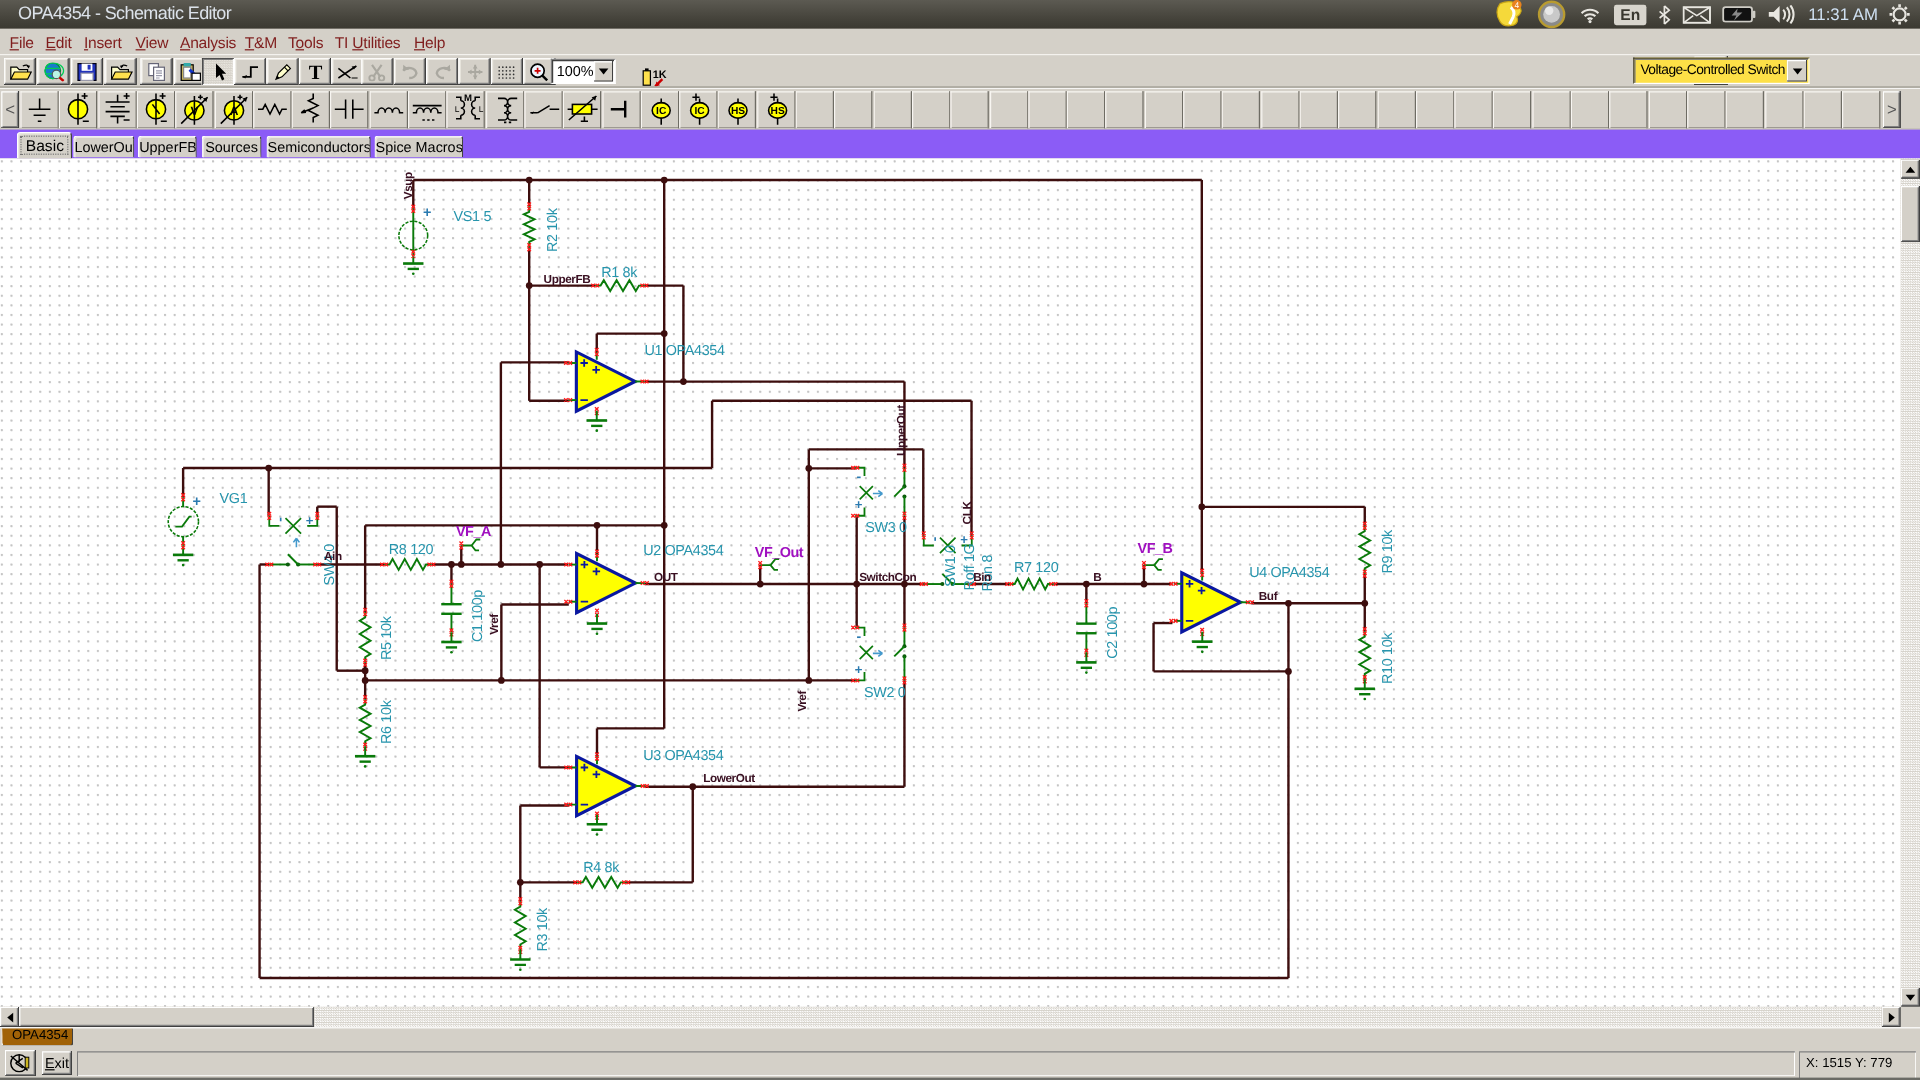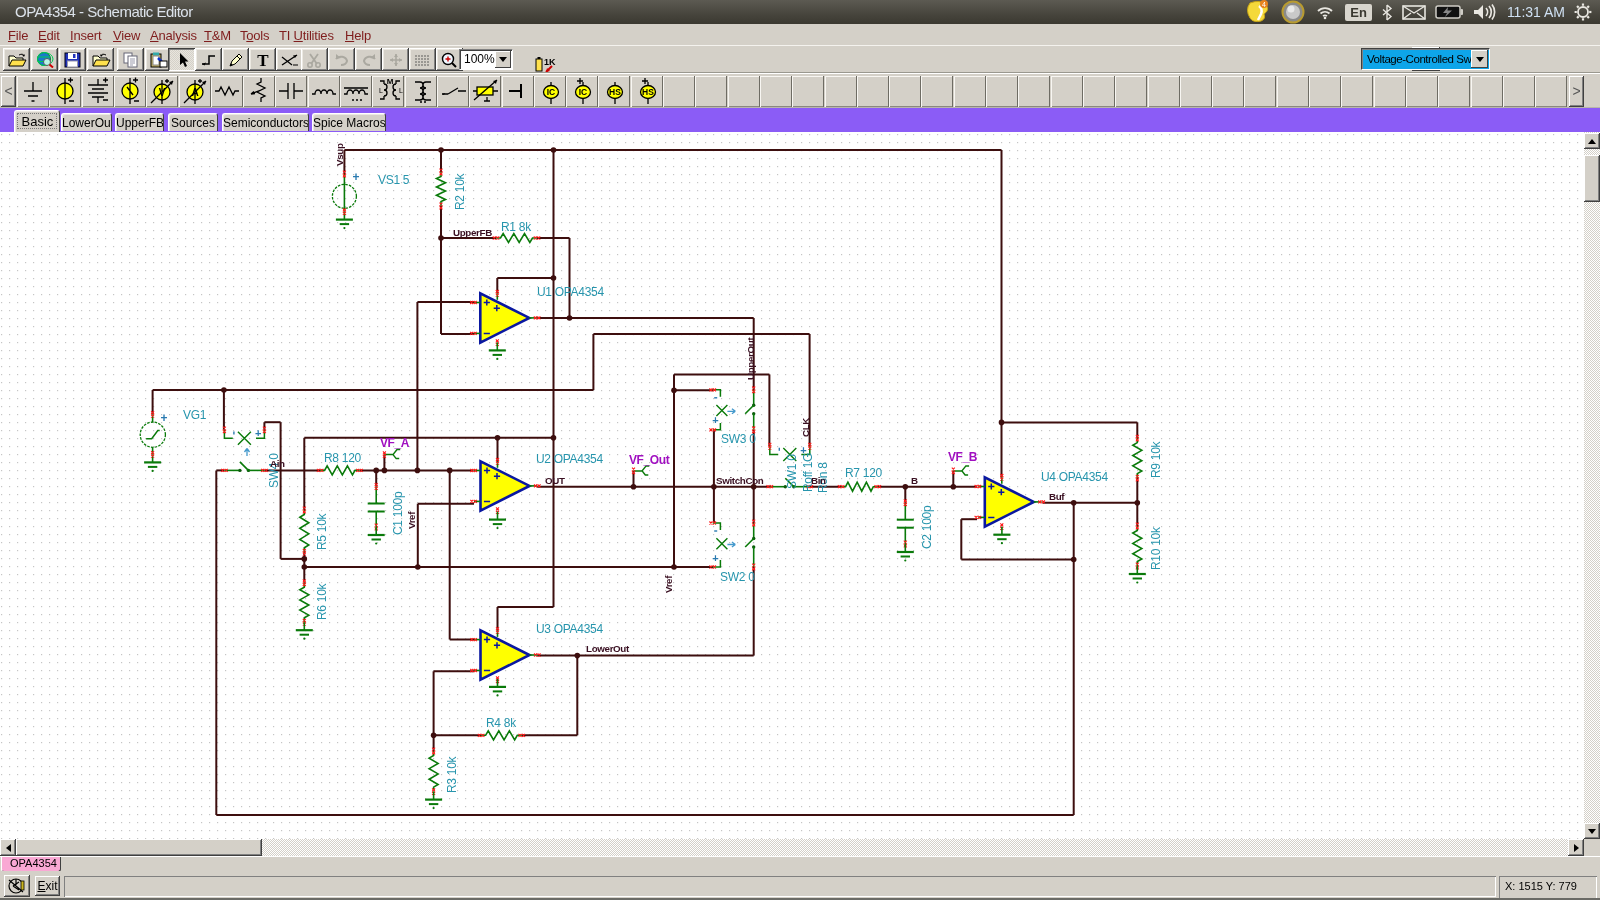--- a/index.html
+++ b/index.html
@@ -10,36 +10,36 @@
 .mi {position:absolute;top:4px;font-size:13px;color:#7f1d1d;letter-spacing:-0.2px}
 .toolbar {position:absolute;left:0;top:45px;width:1600px;height:27px;background:#d4d0c8;border-top:1px solid #f4f2ee}
 .tbtn {position:absolute;top:2px;width:27px;height:23px;background:#d4d0c8;display:flex;align-items:center;justify-content:center;box-shadow:inset -1px -1px #404040,inset 1px 1px #fff,inset -2px -2px #808080,inset 2px 2px #ece9e2}
 .tbtn.pressed {box-shadow:inset 1px 1px #404040,inset -1px -1px #fff,inset 2px 2px #808080;background-image:repeating-conic-gradient(#e8e5de 0 25%,#d4d0c8 0 50%);background-size:2px 2px}
 .tbtn.flat {}
 .combo {position:absolute;left:459px;top:3px;width:54px;height:21px;background:#fff;border:1px solid;border-color:#808080 #fff #fff #808080;box-shadow:inset 1px 1px #404040;font-size:12px;padding:2px 0 0 4px}
 .combobtn {position:absolute;right:1px;top:1px;width:16px;height:17px;background:#d4d0c8;box-shadow:inset -1px -1px #404040,inset 1px 1px #fff;display:flex;align-items:center;justify-content:center}
 .arrow-down {width:0;height:0;border-left:4px solid transparent;border-right:4px solid transparent;border-top:5px solid #000}
 .onekbtn {position:absolute;left:532px;top:1px;width:28px;height:35px;display:flex;align-items:center;justify-content:flex-start}
 .handbtn {position:absolute;left:1412px;top:1px;width:28px;height:24px;background:#d4d0c8;box-shadow:inset -1px -1px #404040,inset 1px 1px #fff,inset -2px -2px #808080;display:flex;align-items:center;justify-content:center}
-.vcombo {position:absolute;left:1361px;top:2px;width:129px;height:22px;background:#0ea5e9;border:1px solid;border-color:#404040 #fff #fff #404040;box-shadow:inset 1px 1px #808080;font-size:11.5px;letter-spacing:-0.45px;padding:4px 0 0 5px;white-space:nowrap;overflow:hidden}
+.vcombo {position:absolute;left:1361px;top:2px;width:147px;height:22px;background:#fde047;border:1px solid;border-color:#404040 #fff #fff #404040;box-shadow:inset 1px 1px #808080;font-size:11.5px;letter-spacing:-0.45px;padding:4px 0 0 5px;white-space:nowrap;overflow:hidden}
 .vcombo .combobtn {width:17px;height:18px}
 .compbar {position:absolute;left:0;top:72px;width:1600px;height:36px;background:#d4d0c8;border-top:1px solid #9a988f;box-shadow:inset 0 1px #fff,inset 0 -1px #b8b5ac}
 .chev {position:absolute;top:3px;width:15px;height:31px;background:#d4d0c8;box-shadow:inset -1px -1px #404040,inset 1px 1px #fff,inset -2px -2px #808080;color:#555;font-size:14px;text-align:center;padding-top:7px}
 .ccell {position:absolute;top:3px;height:31px;background:#d4d0c8;border-right:1px solid #6e6c64;box-shadow:inset 1px 0 #f8f6f2,inset 0 1px #f8f6f2,inset 0 -1px #8a8880;}
 .cic {position:absolute;left:2px;top:0px}
 .tabsrow {position:absolute;left:0;top:108px;width:1600px;height:24px;background:#8b5cf6}
 .tab {position:absolute;top:5px;height:18px;white-space:nowrap;overflow:hidden;background:#d4d0c8;border:1px solid #404040;border-bottom:none;border-top-color:#fff;border-left-color:#fff;border-radius:3px 3px 0 0;box-shadow:inset 1px 1px #ece9e2;font-size:12px;text-align:center;padding-top:2px;color:#000}
 .tab.sel {top:2px;height:22px;z-index:2;font-size:13px;padding-top:3px;outline:1px dotted #777;outline-offset:-4px}
 .canvas {position:absolute;left:0;top:132px;width:1584px;height:707px;background-color:#fff;background-image:radial-gradient(circle,#c6c6c6 0.7px,rgba(0,0,0,0) 0.7px);background-size:8px 8px;background-position:5.5px 6.4px}
 .vscroll {position:absolute;left:1584px;top:132px;width:16px;height:707px;background:repeating-conic-gradient(#fff 0 25%,#d4d0c8 0 50%);background-size:2px 2px}
 .hscroll {position:absolute;left:0;top:839px;width:1584px;height:17px;background:repeating-conic-gradient(#fff 0 25%,#d4d0c8 0 50%);background-size:2px 2px}
 .sbtn {position:absolute;background:#d4d0c8;box-shadow:inset -1px -1px #404040,inset 1px 1px #fff,inset -2px -2px #808080;display:flex;align-items:center;justify-content:center}
 .corner {position:absolute;left:1584px;top:839px;width:16px;height:17px;background:#d4d0c8}
 .doctabs {position:absolute;left:0;top:856px;width:1600px;height:15px;background:#d4d0c8;border-top:1px solid #fff}
-.dtab {position:absolute;left:1px;top:0px;width:60px;height:15px;background:#f9a8d4;border:1px solid #404040;border-top:none;border-left-color:#fff;border-radius:0 0 3px 3px;font-size:11px;padding:0px 0 0 8px}
+.dtab {position:absolute;left:1px;top:0px;width:60px;height:15px;background:#a16207;border:1px solid #404040;border-top:none;border-left-color:#fff;border-radius:0 0 3px 3px;font-size:11px;padding:0px 0 0 8px}
 .statusbar {position:absolute;left:0;top:871px;width:1600px;height:29px;background:#d4d0c8}
 .sb-btn {position:absolute;background:#d4d0c8;box-shadow:inset -1px -1px #404040,inset 1px 1px #fff,inset -2px -2px #808080;font-size:12px;display:flex;align-items:center;justify-content:center}
 .sb-panel {position:absolute;box-shadow:inset 1px 1px #808080,inset -1px -1px #fff;font-size:11px}
 .bottomedge {position:absolute;left:0;top:898px;width:1600px;height:2px;background:#6b6b66}
 u {text-decoration:underline}
 </style></head><body>
 
 <div class="titlebar">
   <div class="title">OPA4354 - Schematic Editor</div>
   <div class="tray">

